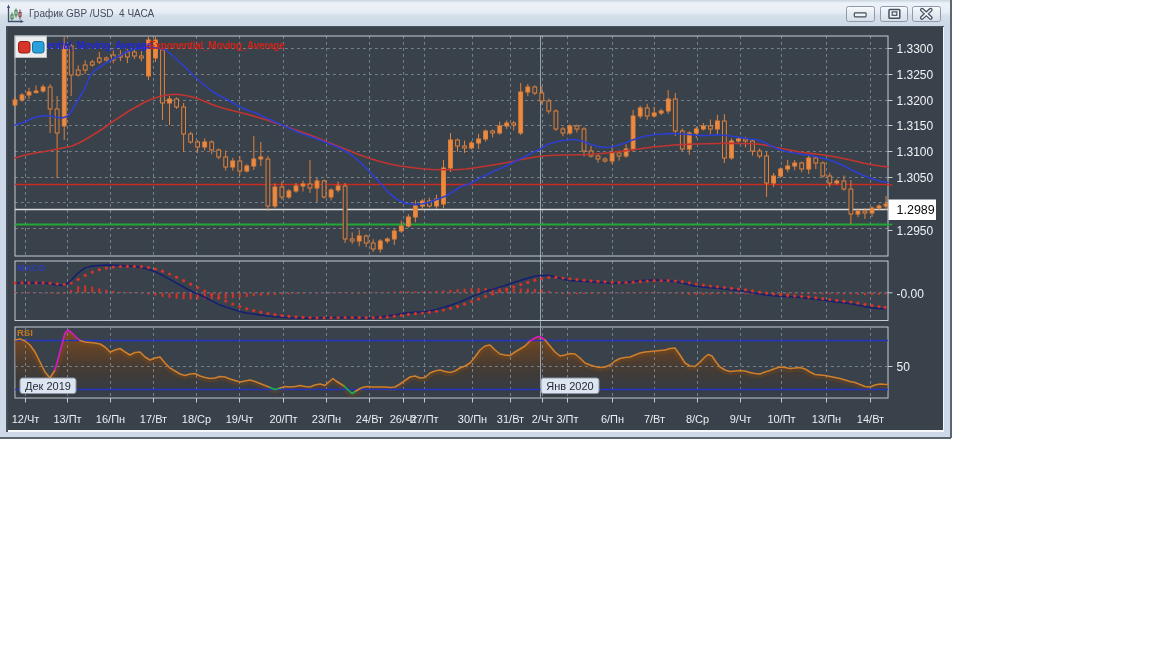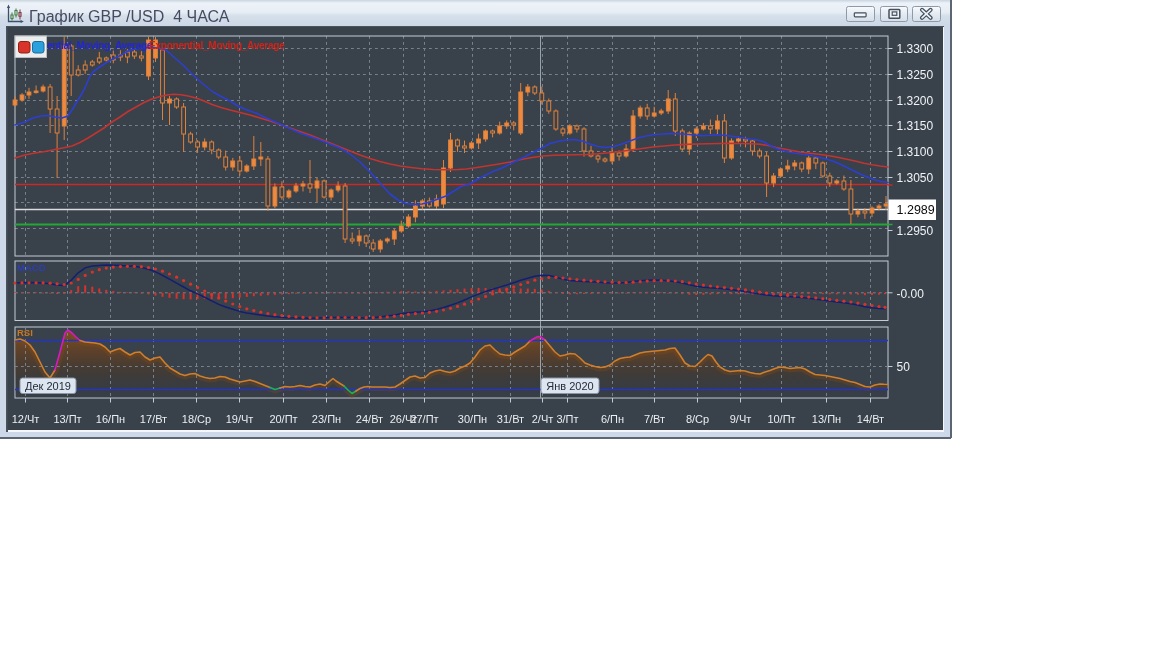--- a/index.html
+++ b/index.html
@@ -1,19 +1,19 @@
 <!DOCTYPE html>
 <html><head><meta charset="utf-8"><style>
 html,body{margin:0;padding:0;background:#ffffff;width:1152px;height:648px;overflow:hidden;}
 *{box-sizing:border-box;}
 body{font-family:"Liberation Sans",sans-serif;position:relative;}
 #win{position:absolute;left:0;top:0;width:951px;height:438px;}
 #titlebar{position:absolute;left:0;top:0;width:951px;height:26px;
   background:linear-gradient(to bottom,#c9d4df 0%,#edf2f8 12%,#e8eef5 45%,#d4dfe9 62%,#ccd8e6 100%);}
-#title{position:absolute;left:29px;top:7.5px;font-size:16px;color:#474b61;}
+#title{position:absolute;left:29px;top:7.5px;font-size:10px;color:#474b61;}
 #frame{position:absolute;left:0;top:26px;width:951px;height:411px;background:#cdd9e9;}
 #outline-r{position:absolute;left:950px;top:0;width:1.8px;height:438px;background:#5c6673;z-index:9;}
 #outline-b{position:absolute;left:0px;top:437px;width:951px;height:1.5px;background:#5c6673;z-index:9;}
 #inner-edge{position:absolute;left:6px;top:25.5px;width:937.5px;height:406.5px;background:#4a525c;}
 #inner-lite{position:absolute;left:8px;top:26.5px;width:935.5px;height:405.5px;background:#f5f7f9;}
 #content{position:absolute;left:7.5px;top:27px;width:935px;height:402.5px;background:#39414b;}
 .btn{position:absolute;top:6px;width:28.5px;height:15.5px;border:1px solid #8e9aa8;border-radius:3px;
   background:linear-gradient(to bottom,#f7fafc,#e2e9f1 55%,#d6dfe9);border-radius:2.5px;}
 svg{display:block}
 </style></head>

